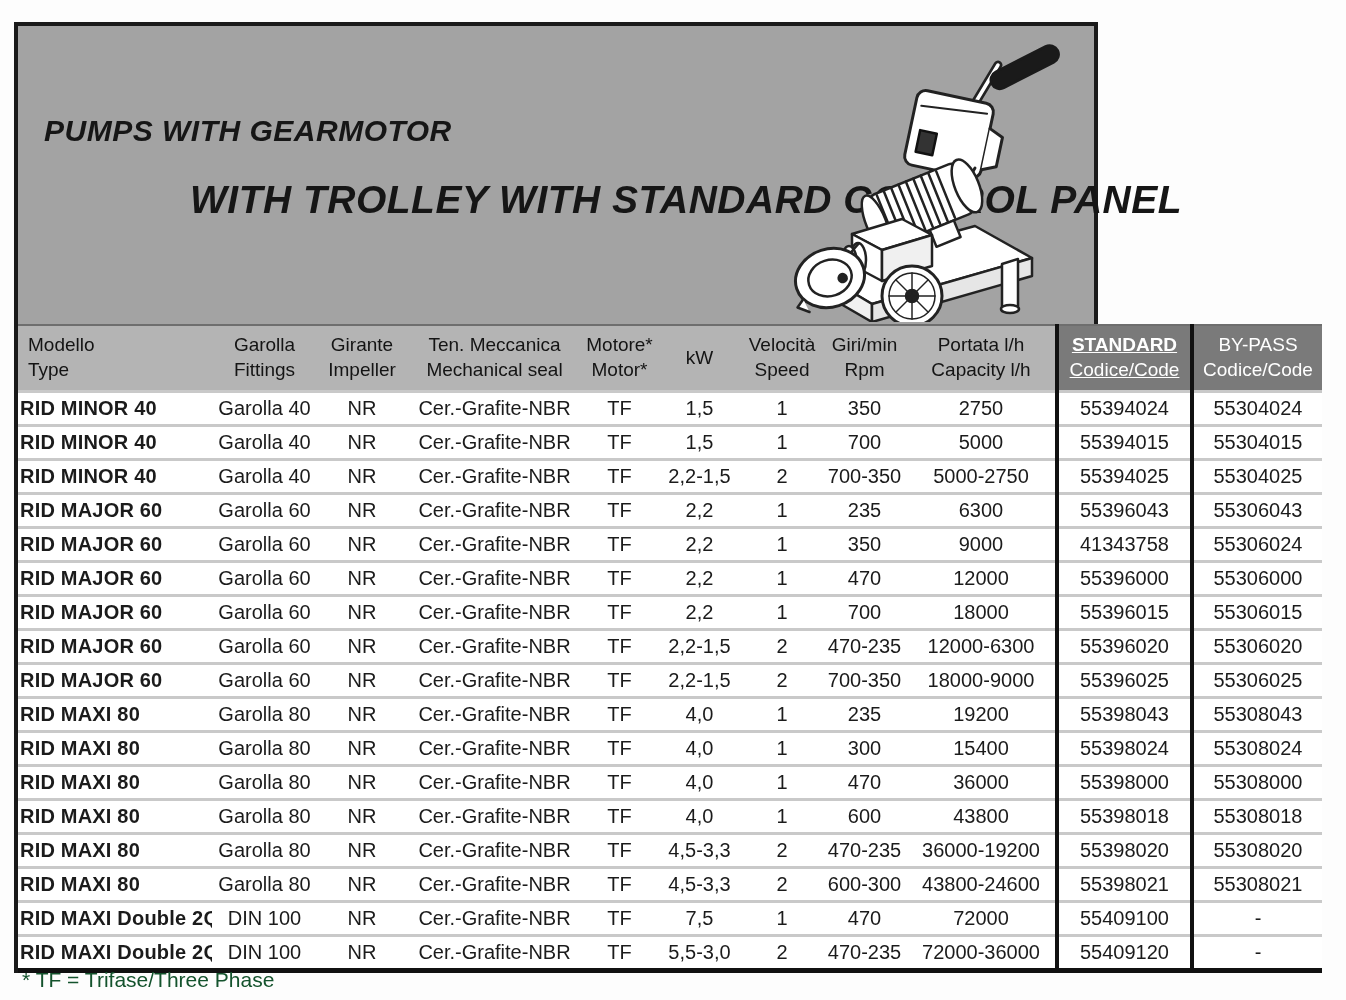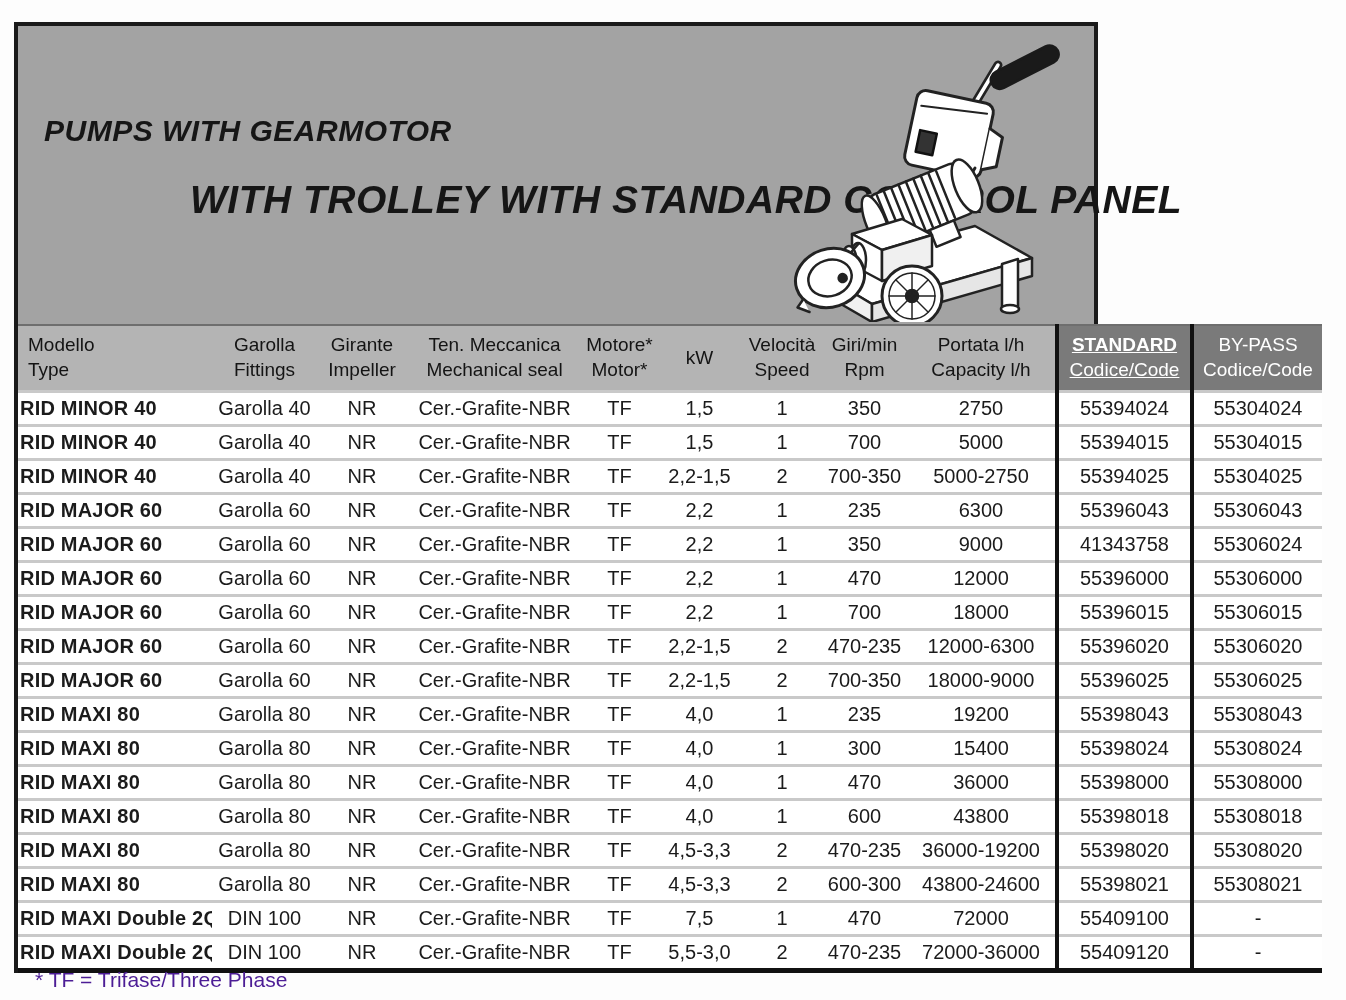--- a/index.html
+++ b/index.html
@@ -43,21 +43,21 @@
   thead th.dark .l1{font-weight:bold;}
   thead th.dark2{background:#7a7a7a;color:#ffffff;border-left:4px solid #111;}
   tbody td{
     height:31px;border-top:3px solid #c9c9c9;background:#ffffff;
     text-align:center;padding:0;white-space:nowrap;overflow:hidden;color:#1b1b1b;
   }
   tbody td.c0{text-align:left;padding-left:2px;font-weight:bold;font-size:20px;letter-spacing:.2px;}
   tbody td.c9{border-left:4px solid #111;border-right:4px solid #111;}
   table.spec{border-bottom:5px solid #111;}
   .footnote{
-    position:absolute;left:22px;top:968px;font-size:21px;color:#4c1d95;white-space:nowrap;margin-left:13px;
+    position:absolute;left:22px;top:968px;font-size:21px;color:#14532d;white-space:nowrap;
   }
 </style>
 </head>
 <body>
 
 <div class="frame">
   <div class="top-area">
     <div class="titles">
       <div class="title1">PUMPS WITH GEARMOTOR</div>
       <div class="title2">WITH TROLLEY WITH STANDARD CONTROL PANEL</div>

